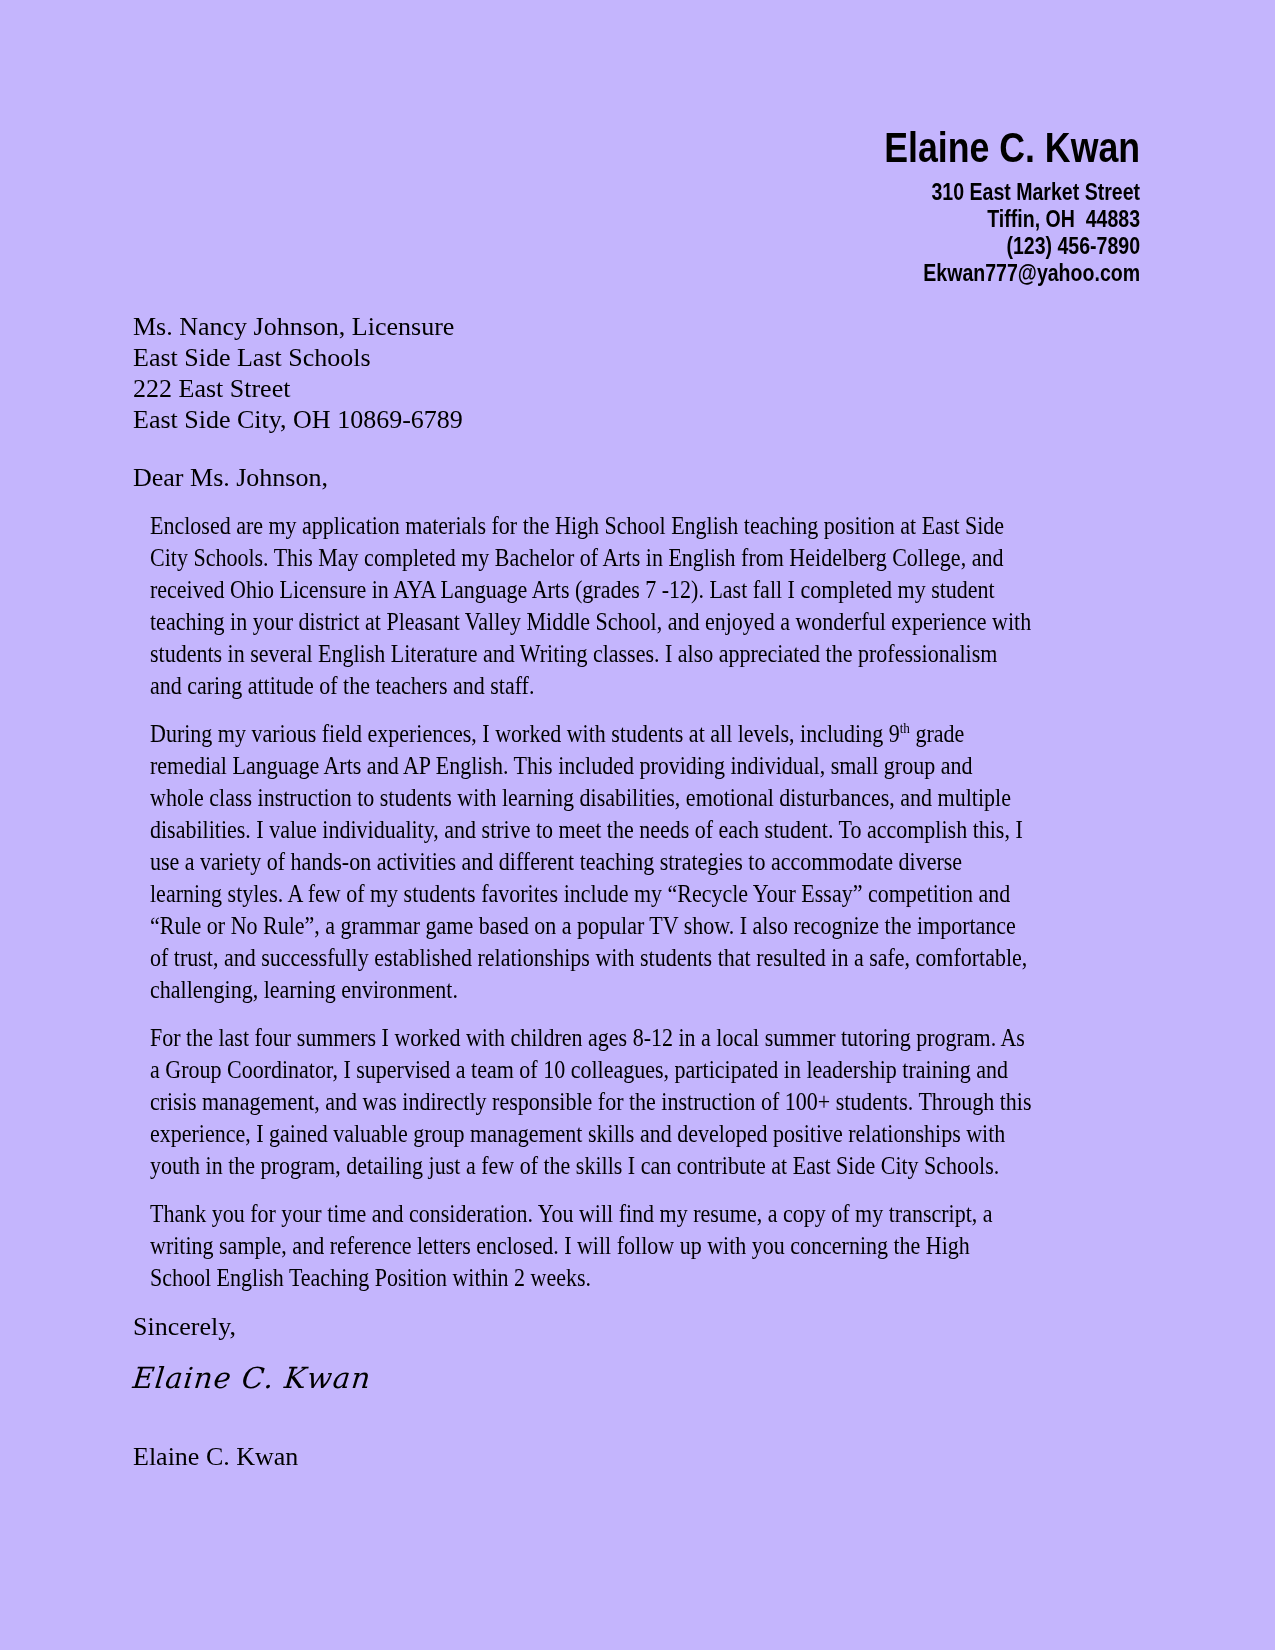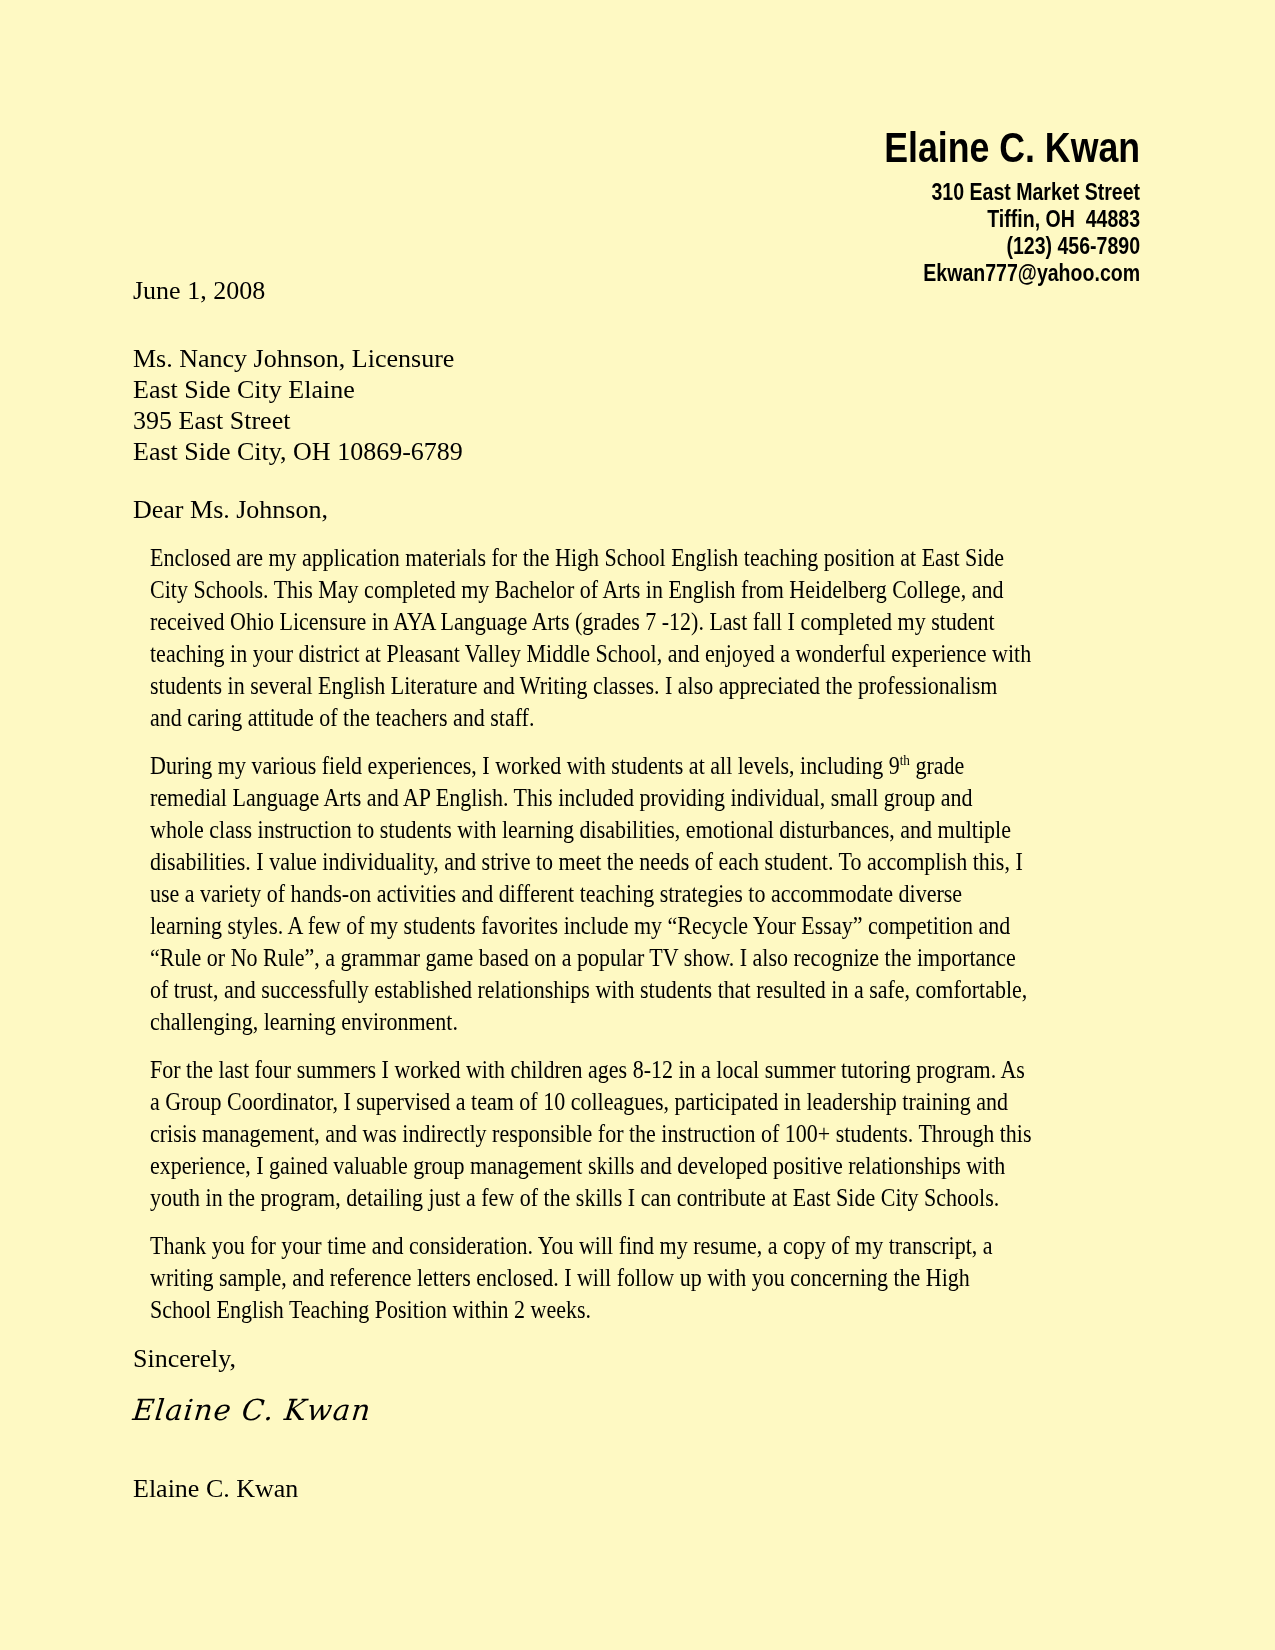--- a/index.html
+++ b/index.html
@@ -1,20 +1,20 @@
 <!DOCTYPE html>
 <html><head>
 <meta charset="utf-8">
 <style>
   html, body { margin: 0; padding: 0; background: #ffffff; }
   .page {
     position: relative;
     width: 1275px;
     height: 1650px;
-    background: #fef9c3;
+    background: #c4b5fd;
     color: #000000;
     font-family: "Liberation Serif", serif;
     overflow: hidden;
   }
   
   .header {
     position: absolute;
     top: 126px;
     right: 135px;
     text-align: right;
@@ -87,26 +87,25 @@
     <div class="header-name">Elaine C. Kwan</div>
     <div class="header-address" id="header-address">
         <div class="addr-line">310 East Market Street</div>
         <div class="addr-line">Tiffin, OH  44883</div>
         <div class="addr-line">(123) 456-7890</div>
         <div class="addr-line">Ekwan777@yahoo.com</div>
       </div>
   </div>
 
   <div class="content">
-    <div class="date">June 1, 2008</div>
 
     <div class="recipient" id="recipient">
         <div class="recipient-line">Ms. Nancy Johnson, Licensure</div>
-        <div class="recipient-line">East Side City Elaine</div>
-        <div class="recipient-line">395 East Street</div>
+        <div class="recipient-line">East Side Last Schools</div>
+        <div class="recipient-line">222 East Street</div>
         <div class="recipient-line">East Side City, OH 10869-6789</div>
       </div>
 
     <div class="greeting">Dear Ms. Johnson,</div>
 
     <div id="paragraphs">
         <div class="para">
           <div class="line">Enclosed are my application materials for the High School English teaching position at East Side</div>
           <div class="line">City Schools. This May completed my Bachelor of Arts in English from Heidelberg College, and</div>
           <div class="line">received Ohio Licensure in AYA Language Arts (grades 7 -12). Last fall I completed my student</div>

